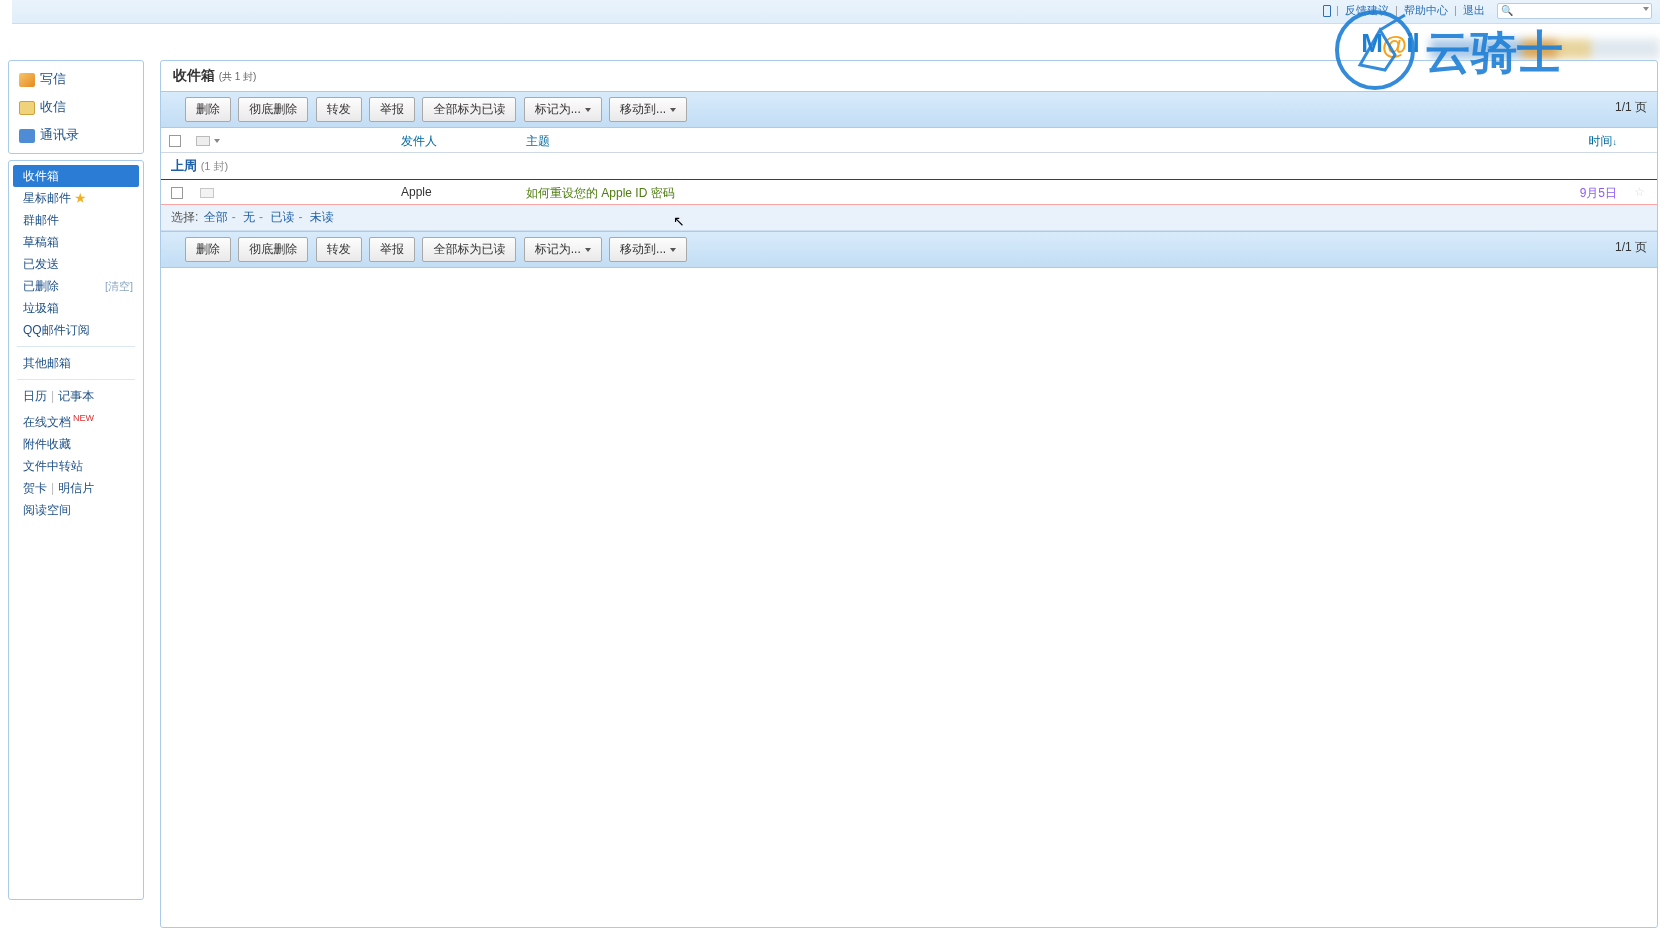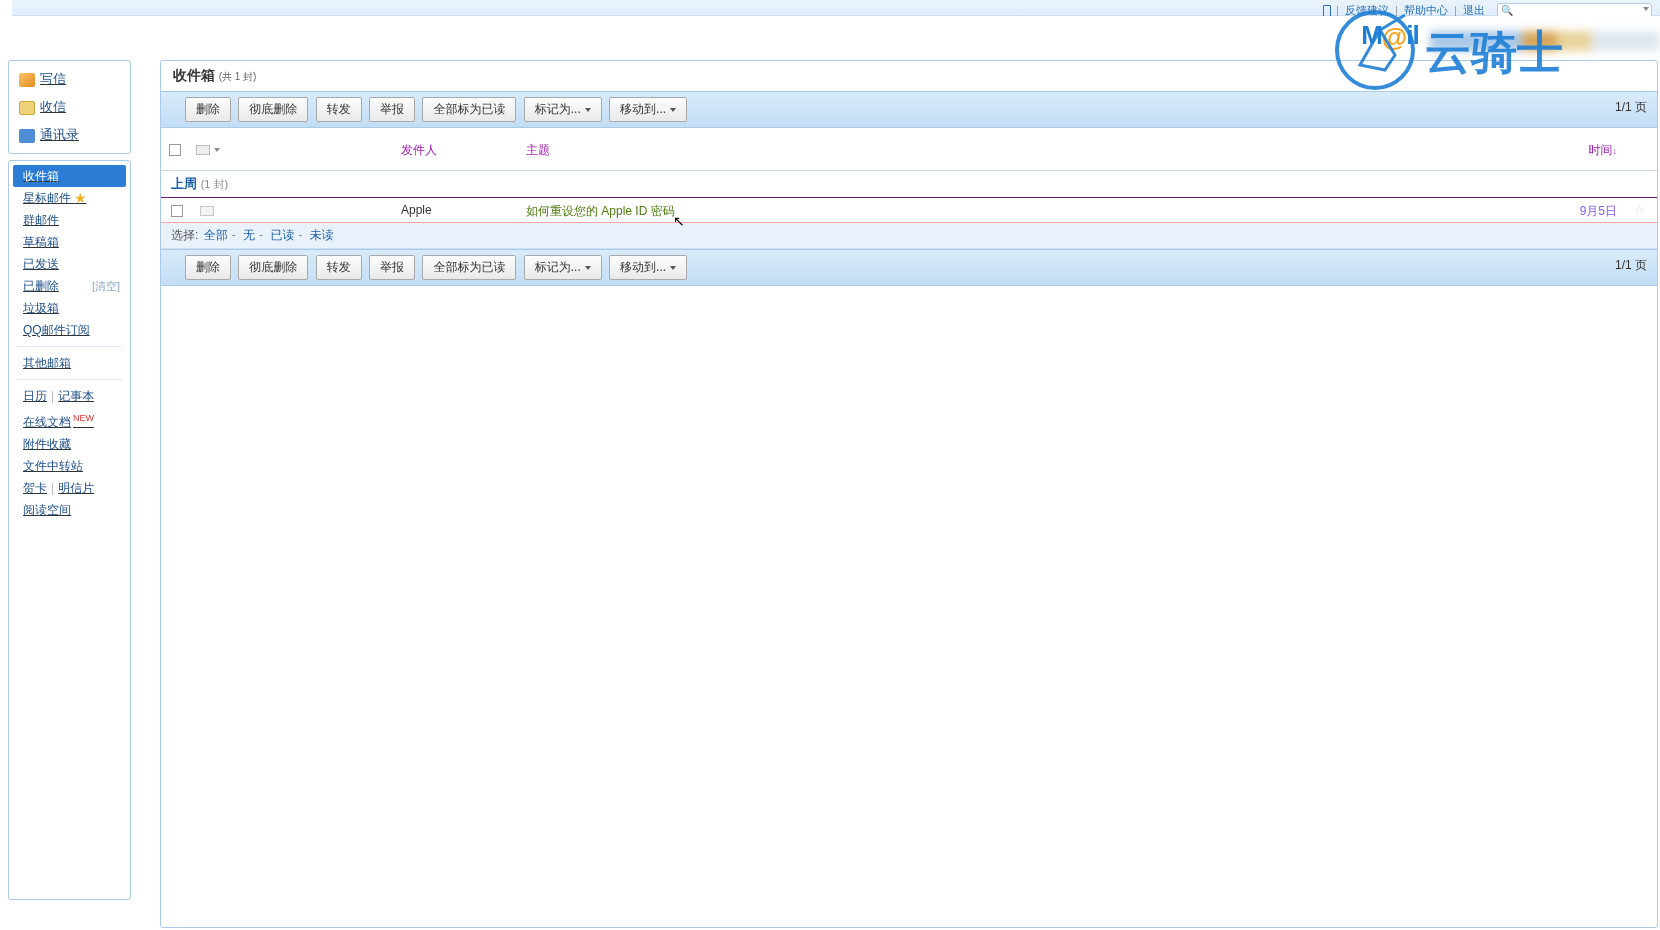--- a/index.html
+++ b/index.html
@@ -1,35 +1,35 @@
 <!DOCTYPE html>
 <html><head>
 <meta charset="utf-8">
 <style>
 * { margin:0; padding:0; box-sizing:border-box; }
 body { font-family:"Microsoft YaHei",Arial,sans-serif; font-size:12px; color:#333; background:#fff; width:1660px; height:930px; overflow:hidden; position:relative; }
 
 
-.top-bar { height:16px; background:linear-gradient(#eaf3fb,#dfeefa); border-bottom:1px solid #c9ddef; position:relative;margin-left:12px; }
+.top-bar { height:24px; background:linear-gradient(#eaf3fb,#dfeefa); border-bottom:1px solid #c9ddef; position:relative;margin-left:12px; }
 .top-right { position:absolute; right:8px; top:3px; font-size:11px; color:#2b6fb6; }
 .top-right a { color:#2b6fb6; text-decoration:none; margin:0 3px; }
 .top-right .divider { color:#999; }
 .search-box { display:inline-block; width:155px; height:16px; border:1px solid #b5cee3; background:#fff; border-radius:2px; vertical-align:middle; position:relative; margin-left:6px; }
 .search-box .mag { position:absolute; left:3px; top:1px; font-size:10px; color:#999; }
 .search-box .dd { position:absolute; right:2px; top:3px; width:0; height:0; border-left:3px solid transparent; border-right:3px solid transparent; border-top:4px solid #888; }
 .mobile-icon { display:inline-block; width:8px; height:12px; border:1px solid #2b6fb6; border-radius:1px; vertical-align:middle; margin-right:2px; }
 
 
 .logo-row { height:40px; background:#fff; position:relative; padding-left:18px;text-align:right; }
 .logo { font-size:26px; font-weight:bold; letter-spacing:-1px; line-height:38px; display:inline-block; }
 .logo .m1{color:#1e7fd6;} .logo .at{color:#f7a11a; display:inline-block; transform:translateY(2px);} .logo .il{color:#1e7fd6;}
 .blur-strip { display:inline-block; width:230px; height:20px; margin-left:8px; vertical-align:middle; filter:blur(4px); background:linear-gradient(90deg,#a9c9e8 0 40%,#d8a85c 40% 55%,#e8d49c 55% 70%,#e0e8ef 70% 100%); }
 
 
-.left-col { position:absolute; left:8px; top:60px; width:123px;text-decoration:underline; }
+.left-col { position:absolute; left:8px; top:60px; width:136px; }
 .box { background:#fff; border:1px solid #a9cbe7; border-radius:3px; margin-bottom:6px; }
 .action-list { padding:4px 0; }
 .action-item { padding:5px 10px; cursor:pointer; color:#1d4f87; font-size:13px; }
 .action-item .ico { display:inline-block; width:16px; height:14px; vertical-align:middle; margin-right:5px; }
 .ico-compose{ background:linear-gradient(135deg,#f7c469,#e68a1f); border-radius:2px; }
 .ico-receive{ background:#f0d27a; border:1px solid #cba33a; border-radius:2px; }
 .ico-contacts{ background:#4f8cd6; border-radius:2px; }
 .folders { padding:4px 0; min-height:740px; }
 .folder { padding:3px 10px 3px 14px; color:#1d4f87; cursor:pointer; line-height:16px; position:relative; }
 .folder.active{ background:#2b7cd4; color:#fff; border-radius:2px; margin:0 4px; padding-left:10px; }
@@ -44,21 +44,21 @@
 .main { position:absolute; left:160px; top:60px; right:2px; bottom:2px; border:1px solid #a9cbe7; border-radius:3px; background:#fff; overflow:hidden; }
 .main-title { padding:6px 12px; font-size:13px; }
 .main-title b{ font-size:14px; }
 .main-title .count{ color:#666; font-size:10px; }
 
 .toolbar { background:linear-gradient(#d8ebfb,#c3ddf4); border-top:1px solid #a9cbe7; border-bottom:1px solid #a9cbe7; padding:5px 24px; position:relative; }
 .tbtn { display:inline-block; background:linear-gradient(#fdfdfd,#e9e9e9); border:1px solid #a9a9a9; border-radius:2px; padding:3px 10px; font-size:12px; color:#333; cursor:pointer; margin-right:4px; }
 .tbtn .caret{ display:inline-block; margin-left:4px; width:0; height:0; border-left:3px solid transparent; border-right:3px solid transparent; border-top:4px solid #555; vertical-align:middle; }
 .page-ind { position:absolute; right:10px; top:7px; color:#333; }
 
-.col-header { border-bottom:1px solid #cfd9e3; padding:14px 8px; position:relative; color:#a21caf; }
+.col-header { border-bottom:1px solid #cfd9e3; padding:5px 8px; position:relative; color:#0369a1; }
 .col-header .chk{ display:inline-block; width:12px; height:12px; border:1px solid #999; vertical-align:middle; margin-right:12px; }
 .col-header .envico{ display:inline-block; width:14px; height:10px; border:1px solid #bbb; background:#eee; vertical-align:middle; margin-right:4px; }
 .col-header .sortcaret{ display:inline-block; width:0;height:0;border-left:3px solid transparent;border-right:3px solid transparent;border-top:4px solid #888; vertical-align:middle; }
 .col-header .sender-h{ position:absolute; left:240px; }
 .col-header .subject-h{ position:absolute; left:365px; }
 .col-header .time-h{ position:absolute; right:40px; }
 
 .group-row { padding:4px 10px; color:#1d5fa9; font-size:13px; border-bottom:1px solid #701a75; }
 .group-row .gcount{ color:#888; font-size:11px; }
 

